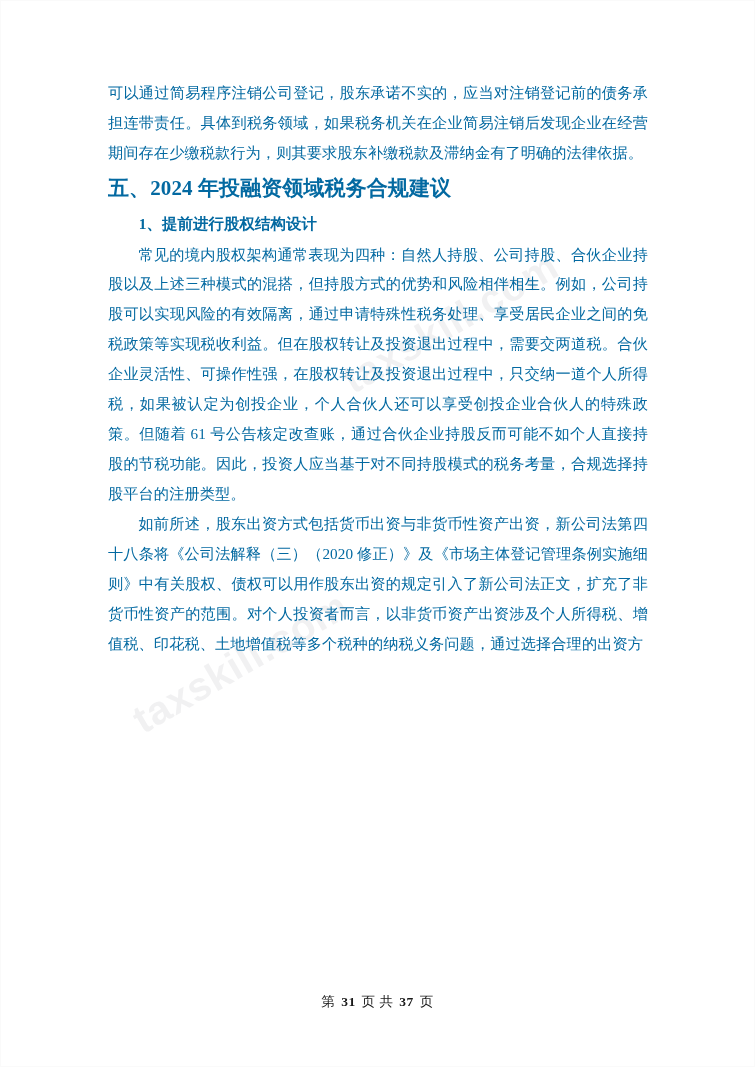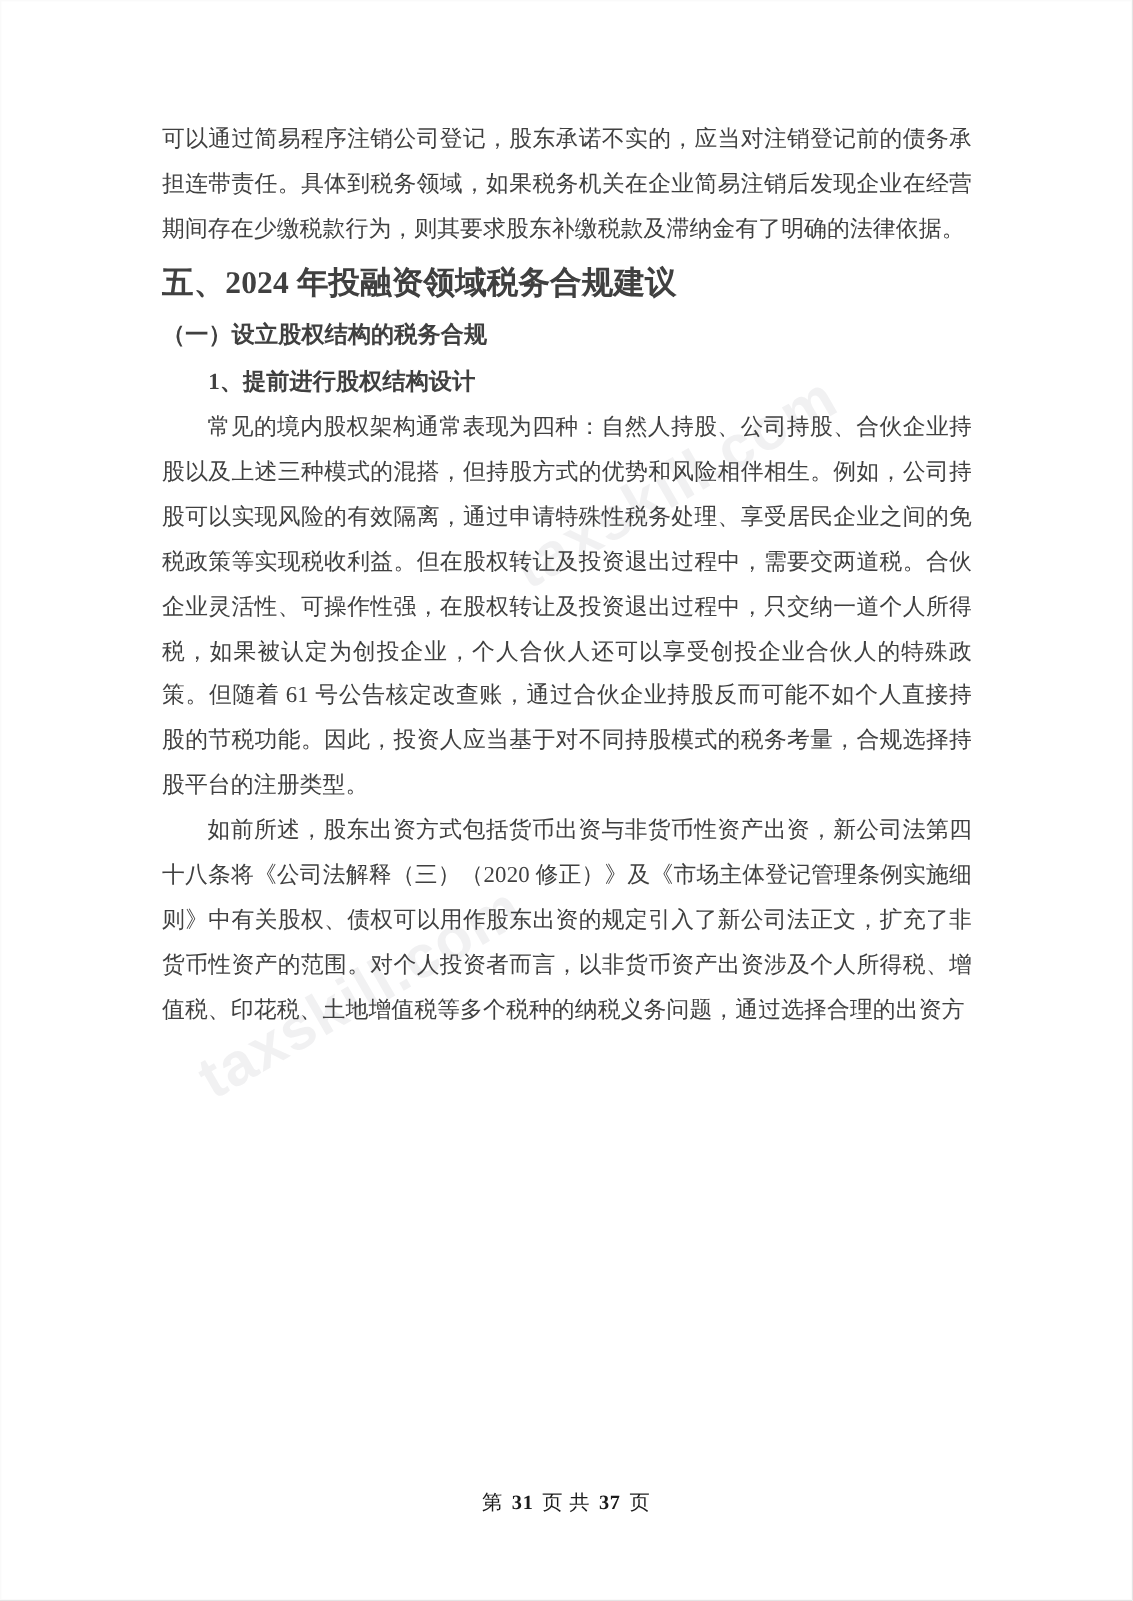--- a/index.html
+++ b/index.html
@@ -22,21 +22,21 @@
   .page-inner {
     position: absolute;
     left: 108px;
     top: 78px;
     width: 540px;
     height: 920px;
   }
   .doc-body {
     font-size: 15.2px;
     line-height: 1.97;
-    color: #404040;
+    color: #0369a1;
     text-align: justify;
     text-justify: inter-ideograph;
     letter-spacing: 0.1px;
   }
   p.para {
     margin: 0;
     text-indent: 2em;
   }
   p.para.noindent {
     text-indent: 0;
@@ -115,21 +115,20 @@
     <span class="wm2">taxskill.com</span>
   </div>
 
   <div class="page-inner">
     <div class="doc-body">
 
       <p class="para noindent">可以通过简易程序注销公司登记，股东承诺不实的，应当对注销登记前的债务承担连带责任。具体到税务领域，如果税务机关在企业简易注销后发现企业在经营期间存在少缴税款行为，则其要求股东补缴税款及滞纳金有了明确的法律依据。</p>
 
       <h2 class="heading-1">五、2024 年投融资领域税务合规建议</h2>
 
-      <h3 class="heading-2">（一）设立股权结构的税务合规</h3>
 
       <h4 class="heading-3">1、提前进行股权结构设计</h4>
 
 
 
       <p class="para">常见的境内股权架构通常表现为四种：自然人持股、公司持股、合伙企业持股以及上述三种模式的混搭，但持股方式的优势和风险相伴相生。例如，公司持股可以实现风险的有效隔离，通过申请特殊性税务处理、享受居民企业之间的免税政策等实现税收利益。但在股权转让及投资退出过程中，需要交两道税。合伙企业灵活性、可操作性强，在股权转让及投资退出过程中，只交纳一道个人所得税，如果被认定为创投企业，个人合伙人还可以享受创投企业合伙人的特殊政策。但随着 61 号公告核定改查账，通过合伙企业持股反而可能不如个人直接持股的节税功能。因此，投资人应当基于对不同持股模式的税务考量，合规选择持股平台的注册类型。</p>
 
 
       <p class="para">如前所述，股东出资方式包括货币出资与非货币性资产出资，新公司法第四十八条将《公司法解释（三）（2020 修正）》及《市场主体登记管理条例实施细则》中有关股权、债权可以用作股东出资的规定引入了新公司法正文，扩充了非货币性资产的范围。对个人投资者而言，以非货币资产出资涉及个人所得税、增值税、印花税、土地增值税等多个税种的纳税义务问题，通过选择合理的出资方</p>
 

